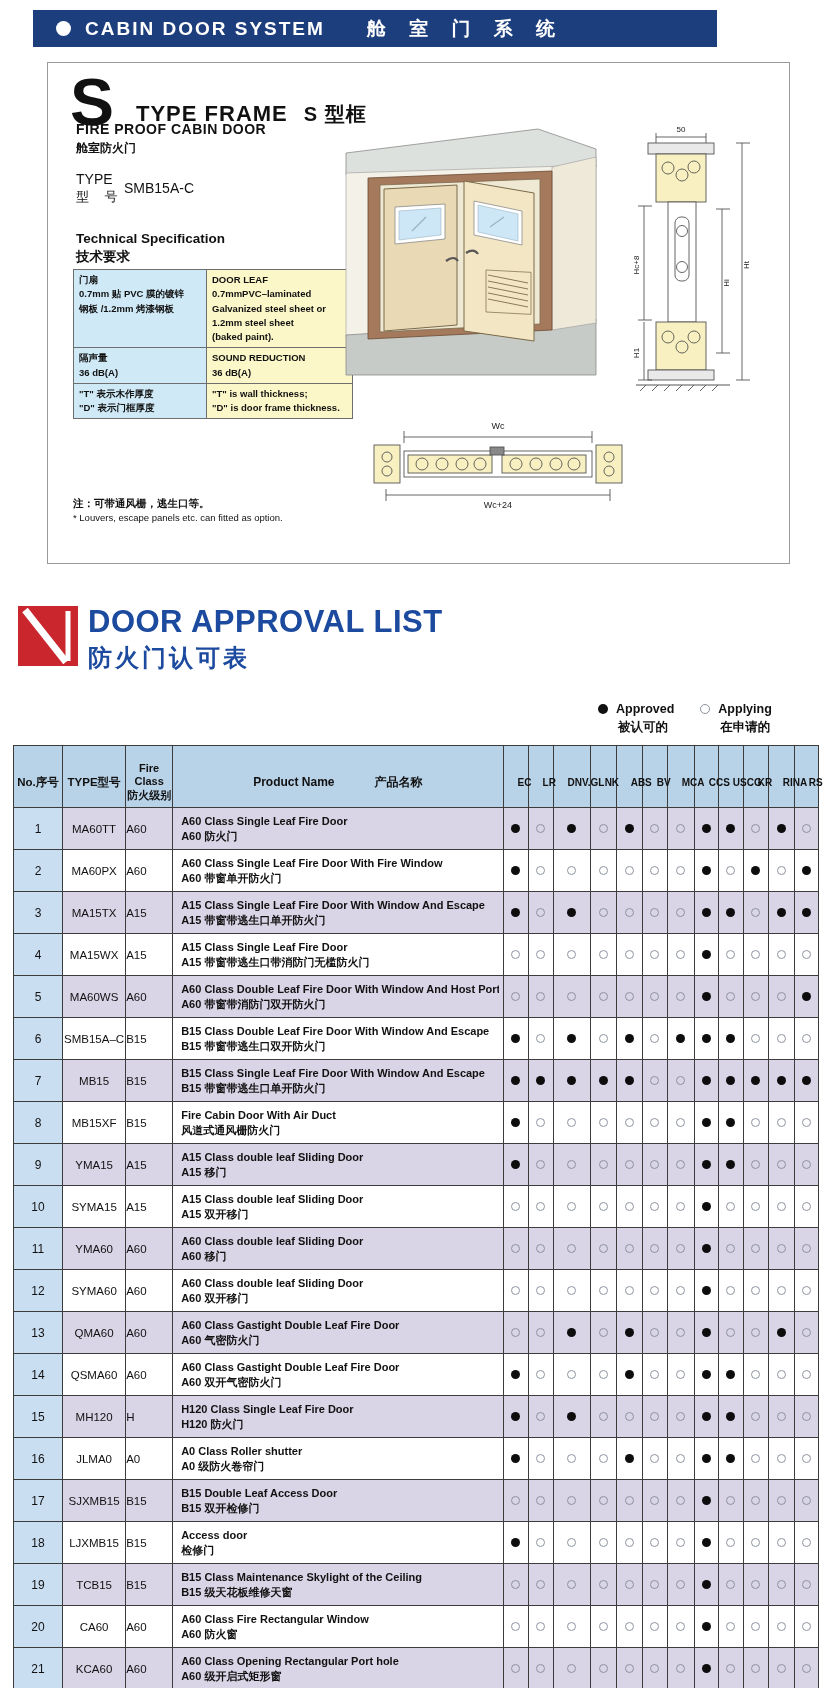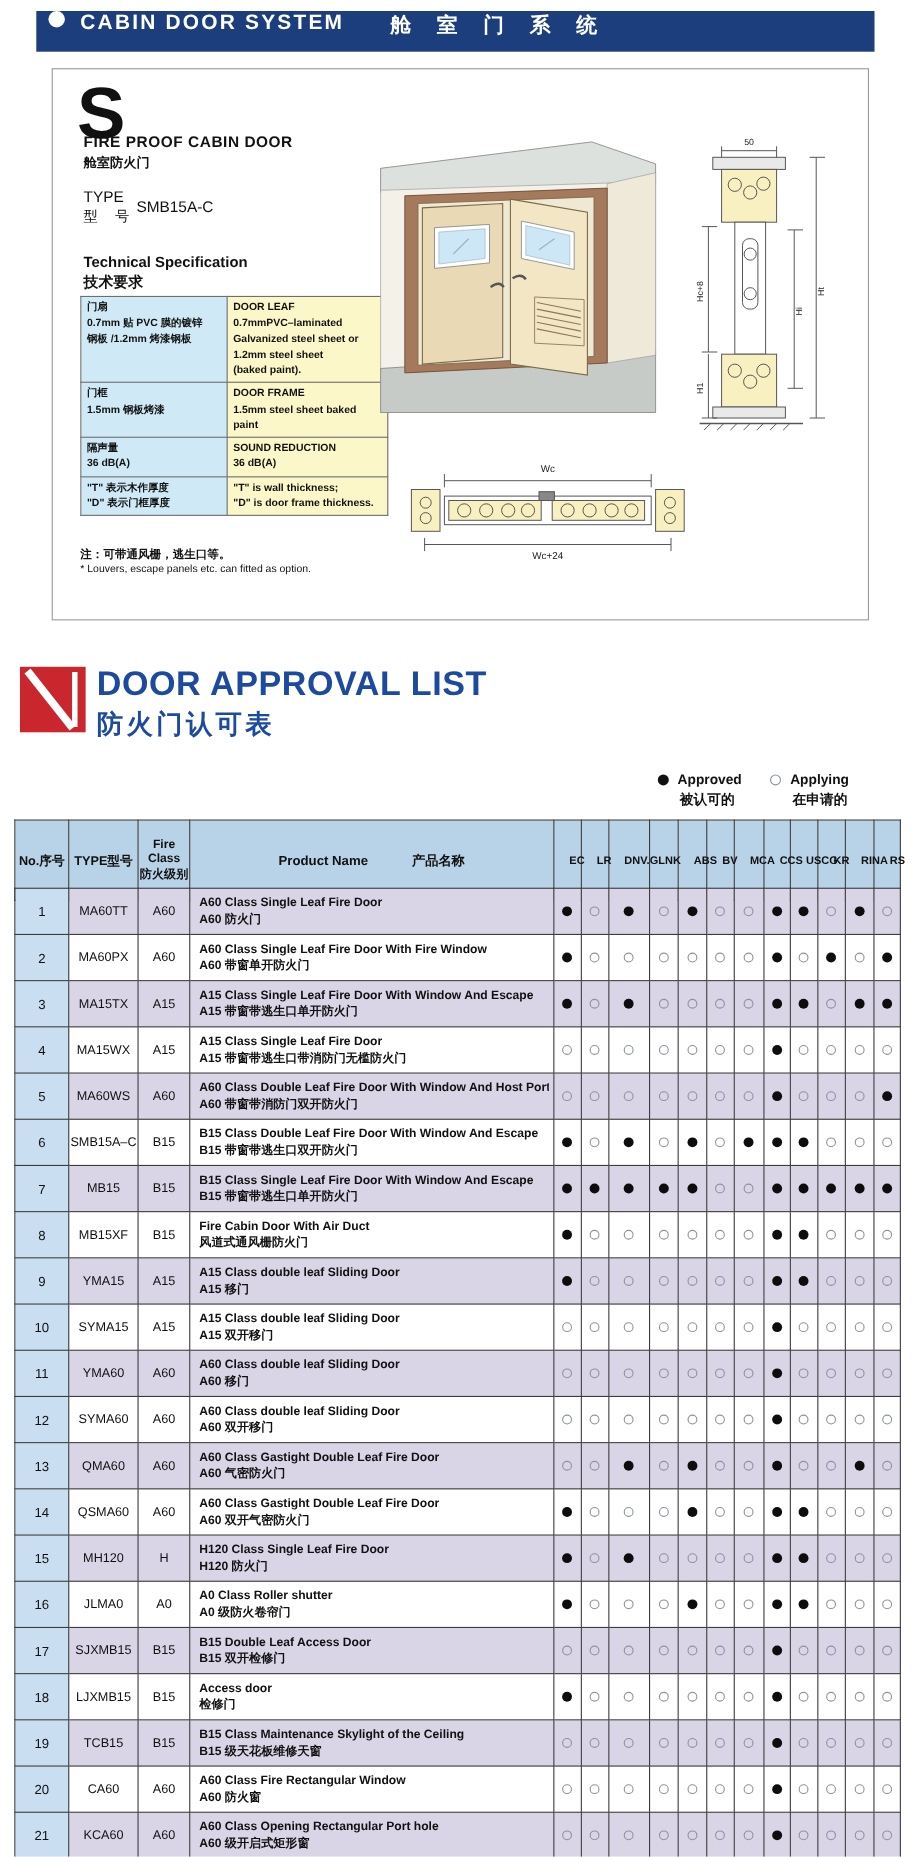--- a/index.html
+++ b/index.html
@@ -1,21 +1,21 @@
 <!DOCTYPE html>
 <html style="--navy: #1c3e7c; --title-blue: #1c4a9e; --logo-red: #c9262d; --head-cell: #b8d2e8; --row-alt: #d9d4e6; --no-col: #cadef2; --spec-blue: #cfe9f6; --spec-yellow: #fbf7c8;"><head>
 <meta charset="utf-8">
 <style>
   html,body{margin:0;padding:0;background:#fff;}
   body{font-family:"Liberation Sans", sans-serif; color:#111;}
   .page{position:relative;width:830px;height:1688px;background:#fff;overflow:hidden;}
 
   
-  .top-bar{position:absolute;left:33px;top:10px;width:762px;height:37px;background:var(--navy);
-    display:flex;align-items:flex-start;padding-left:11px;box-sizing:border-box;}
+  .top-bar{position:absolute;left:33px;top:10px;width:684px;height:37px;background:var(--navy);
+    display:flex;align-items:center;padding-left:23px;box-sizing:border-box;}
   .top-bar .bullet{width:15px;height:15px;border-radius:50%;background:#fff;margin-right:14px;flex:0 0 auto;}
   .tb-en{color:#fff;font-weight:700;font-size:19px;letter-spacing:2px;}
   .tb-zh{color:#fff;font-weight:700;font-size:19px;letter-spacing:9px;margin-left:42px;}
 
   
   .frame-box{position:absolute;left:47px;top:62px;width:743px;height:502px;border:1px solid #9a9a9a;background:#fff;box-sizing:border-box;}
   .big-s{position:absolute;left:22px;top:6px;font-size:66px;font-weight:700;line-height:1;}
   .frame-title{position:absolute;left:88px;top:38px;font-size:22px;font-weight:700;letter-spacing:1px;}
   .frame-title .zh{font-size:20px;margin-left:16px;}
   .sub-en{position:absolute;left:28px;top:58px;font-size:14px;font-weight:700;letter-spacing:.5px;}
@@ -60,21 +60,21 @@
   th.fire{white-space:pre-line;font-size:11px;line-height:1.2;}
   th.soc{font-size:10px;padding:14px;}
   th.pname{font-size:12px;}
   th.pname .gap{display:inline-block;width:40px;}
   .appr-body td{height:37px;padding:0;vertical-align:middle;}
   .appr-body tr{height:39px;}
   tr.odd td{background:var(--row-alt);}
   tr.even td{background:#fff;}
   .appr-body td.c-no{background:var(--no-col);text-align:center;font-size:12px;}
   .c-type{text-align:center;font-size:11.5px;}
-  .c-class{text-align:center;font-size:11.5px;}
+  .c-class{text-align:left;font-size:11.5px;}
   .c-name{padding:2px 4px 2px 8px !important;}
   .c-name div{font-size:11px;font-weight:700;line-height:1.3;white-space:nowrap;overflow:hidden;}
   .c-mark{text-align:center;}
   .dot{display:block;margin:0 auto;border-radius:50%;}
   .dot.f{width:9px;height:9px;background:#0d0d0d;}
   .dot.o{width:9px;height:9px;border:1.5px solid #8d939e;box-sizing:border-box;background:transparent;}
 
   svg text{font-family:"Liberation Sans", sans-serif;}
 </style>
 </head>
@@ -83,45 +83,42 @@
 <div class="page">
 
   <div class="top-bar">
     <span class="bullet"></span>
     <span class="tb-en">CABIN DOOR SYSTEM</span>
     <span class="tb-zh">舱 室 门 系 统</span>
   </div>
 
   <div class="frame-box">
     <span class="big-s">S</span>
+    <span class="frame-title">
+      <span>TYPE FRAME</span><span class="zh">S 型框</span>
+    </span>
     <div class="sub-en">FIRE PROOF CABIN DOOR</div>
     <div class="sub-zh">舱室防火门</div>
     <div class="type-en">TYPE</div>
     <div class="type-zh">型 号</div>
     <div class="type-val">SMB15A-C</div>
     <div class="tech-en">Technical Specification</div>
     <div class="tech-zh">技术要求</div>
 
     <table class="spec-table">
       <tbody id="spec-body">
           <tr>
             <td class="sc-zh">门扇
 0.7mm 贴 PVC 膜的镀锌
 钢板 /1.2mm 烤漆钢板</td>
             <td class="sc-en">DOOR LEAF
 0.7mmPVC–laminated
 Galvanized steel sheet or
 1.2mm steel sheet
 (baked paint).</td>
-          </tr>
-          <tr>
-            <td class="sc-zh">门框
-1.5mm 钢板烤漆</td>
-            <td class="sc-en">DOOR FRAME
-1.5mm steel sheet baked paint</td>
           </tr>
           <tr>
             <td class="sc-zh">隔声量
 36 dB(A)</td>
             <td class="sc-en">SOUND REDUCTION
 36 dB(A)</td>
           </tr>
           <tr>
             <td class="sc-zh">"T" 表示木作厚度
 "D" 表示门框厚度</td>

